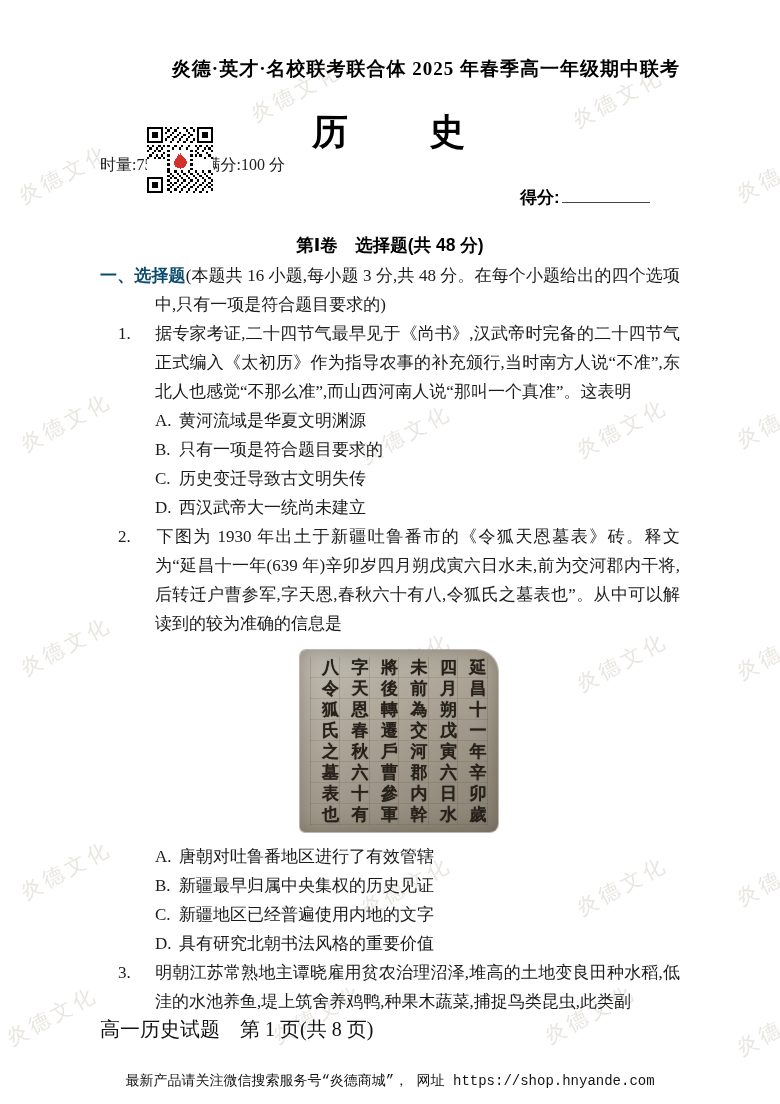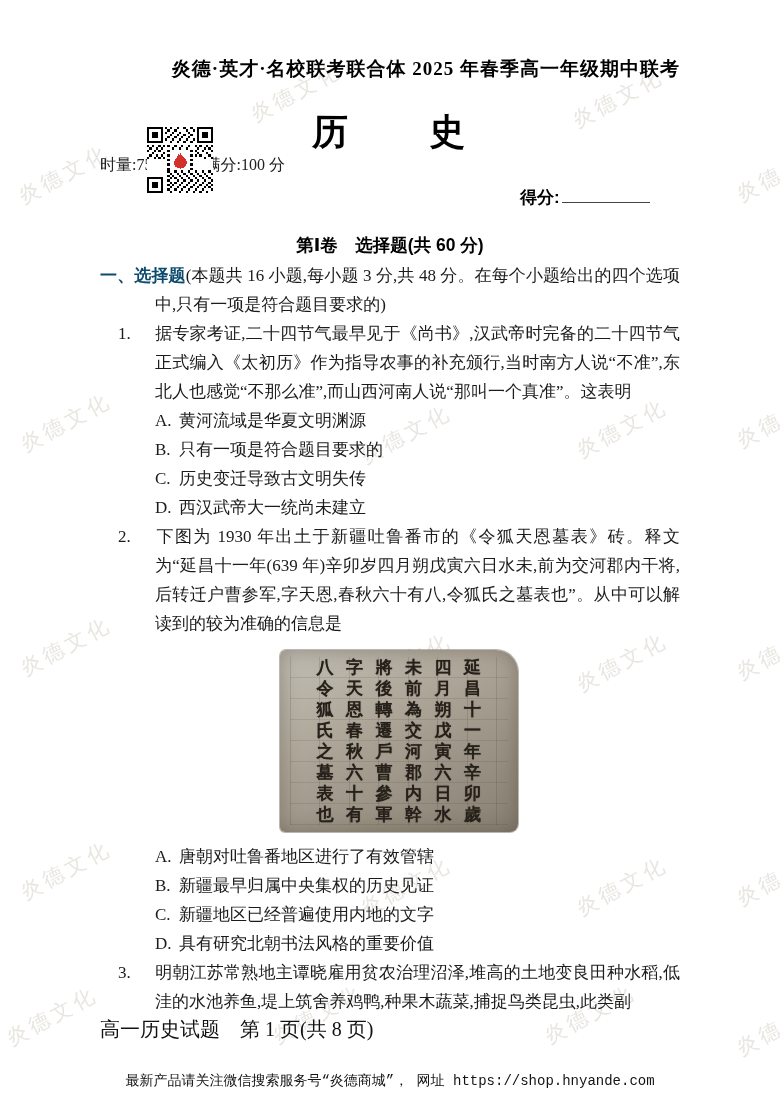--- a/index.html
+++ b/index.html
@@ -77,21 +77,21 @@
   }
   .question { margin-left:18px; }
   .q-stem { padding-left:37px; text-indent:-37px; }
   .q-num { display:inline-block; width:37px; text-indent:0; }
   .option { margin-left:37px; }
   .opt-label { display:inline-block; min-width:24px; }
 
   
   .brick-figure { display:flex; justify-content:center; margin:12px 0 10px 0; }
   .brick {
-    width:238px; height:182px;
+    width:198px; height:182px;
     padding:7px 10px 7px 10px;
     background:linear-gradient(152deg,#c2beb5 0%,#aba496 42%,#948c7e 78%,#878072 100%);
     border-radius:6px 22px 8px 5px;
     box-shadow:inset 0 0 20px rgba(66,54,40,.38), 0 0 0 1px rgba(120,110,95,.5);
     background-blend-mode:multiply;
   }
   .brick-inner {
     width:100%; height:100%;
     background-image:
       repeating-linear-gradient(90deg, rgba(60,48,34,.16) 0 1px, transparent 1px 29.5px),
@@ -156,21 +156,21 @@
 
   <div class="score">
     <span>得分:</span><span class="score-line"></span>
   </div>
 
   <div class="content">
     <div class="exam-header-title">炎德·英才·名校联考联合体 2025 年春季高一年级期中联考</div>
     <div class="subject-title">历　　史</div>
     <div class="exam-info">时量:75 分钟　满分:100 分</div>
 
-    <div class="section-title">第Ⅰ卷　选择题(共 60 分)</div>
+    <div class="section-title">第Ⅰ卷　选择题(共 48 分)</div>
 
     <p class="bodytext intro"><span class="intro-lead">一、选择题</span><span>(本题共 16 小题,每小题 3 分,共 48 分。在每个小题给出的四个选项中,只有一项是符合题目要求的)</span></p>
 
     <div class="question">
       <p class="bodytext q-stem"><span class="q-num">1.</span><span>据专家考证,二十四节气最早见于《尚书》,汉武帝时完备的二十四节气正式编入《太初历》作为指导农事的补充颁行,当时南方人说“不准”,东北人也感觉“不那么准”,而山西河南人说“那叫一个真准”。这表明</span></p>
       <div class="bodytext option"><span class="opt-label">A.</span><span>黄河流域是华夏文明渊源</span></div>
       <div class="bodytext option"><span class="opt-label">B.</span><span>只有一项是符合题目要求的</span></div>
       <div class="bodytext option"><span class="opt-label">C.</span><span>历史变迁导致古文明失传</span></div>
       <div class="bodytext option"><span class="opt-label">D.</span><span>西汉武帝大一统尚未建立</span></div>
     </div>

